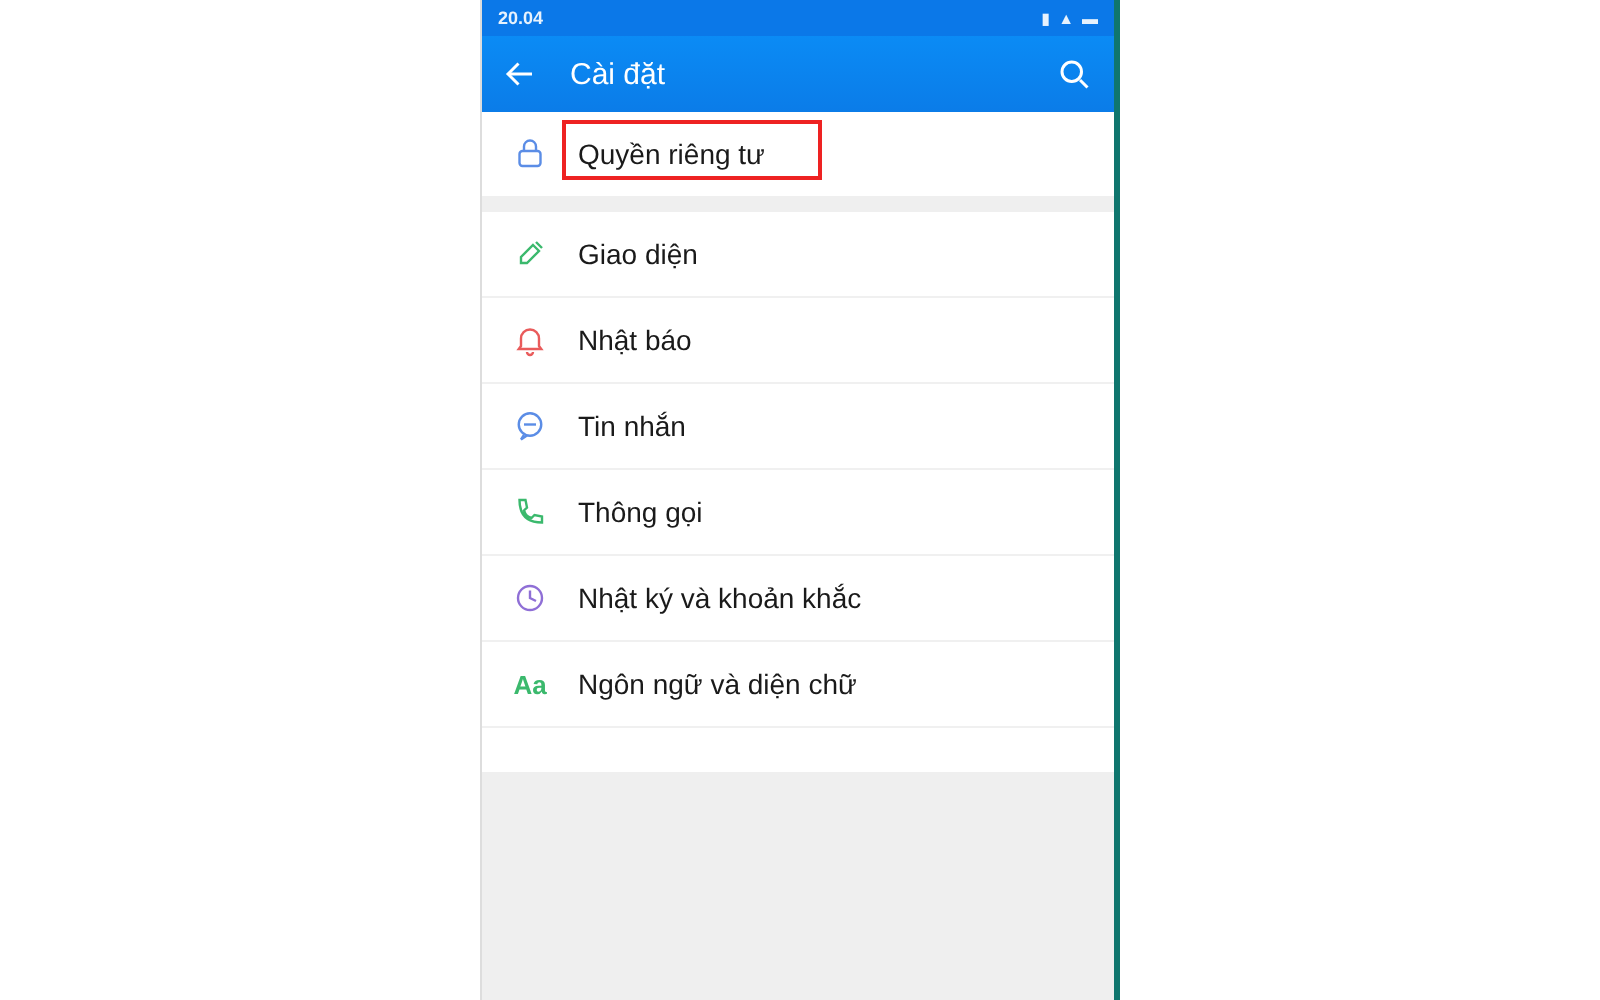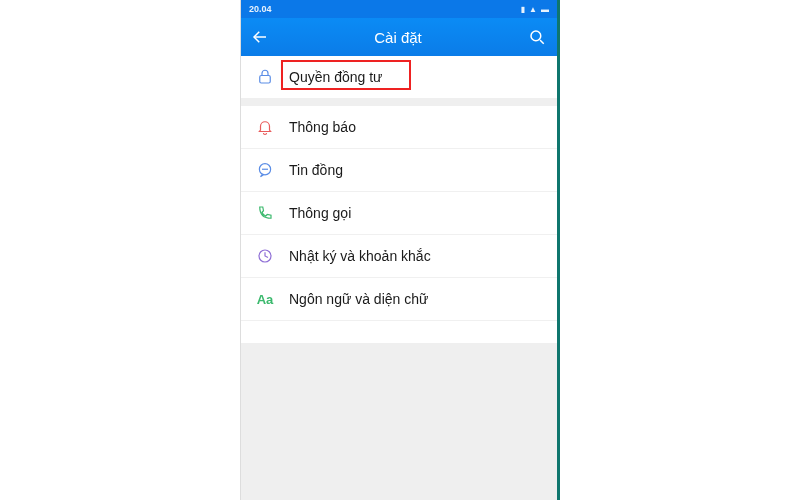--- a/index.html
+++ b/index.html
@@ -37,21 +37,20 @@
     .status-right { display: flex; gap: 4px; align-items: center; }
     .status-right span { font-size: 8px; }
     .app-header {
       height: 38px;
       background: linear-gradient(to bottom, #0b8bf5, #0b7ce8);
       display: flex;
       align-items: center;
       padding: 0 10px;
       color: #fff;
       gap: 16px;
-      text-align: center;
     }
     .back-arrow { width: 18px; height: 18px; display:flex; align-items:center; justify-content:center; }
     .header-title { font-size: 15px; flex: 1; font-weight: 400; }
     .search-btn { width: 20px; height: 20px; display:flex; align-items:center; justify-content:center; }
     .content {
       flex: 1;
       overflow-y: auto;
       overflow-x: hidden;
       background: #efefef;
     }
@@ -125,50 +124,59 @@
 
     <div class="section">
 
       <div class="row">
         <div class="row-icon">
           <svg viewBox="0 0 24 24" width="18" height="18" fill="none" stroke="#5b8de6" stroke-width="1.6">
             <rect x="5" y="10" width="14" height="10" rx="2"></rect>
             <path d="M8 10 V7 a4 4 0 0 1 8 0 v3"></path>
           </svg>
         </div>
-        <div class="row-label">Quyền đồng tư</div>
+        <div class="row-label">Quyền riêng tư</div>
         <div class="highlight-box"></div>
       </div>
 
 
 
     </div>
 
     <div class="section">
 
+      <div class="row">
+        <div class="row-icon">
+          <svg viewBox="0 0 24 24" width="18" height="18" fill="none" stroke="#3bb96d" stroke-width="1.6">
+            <path d="M14 6 L18 10 L10 18 L6 18 L6 14 Z"></path>
+            <line x1="16" y1="4" x2="20" y2="8"></line>
+          </svg>
+        </div>
+        <div class="row-label">Giao diện</div>
+      </div>
 
       <div class="row">
         <div class="row-icon">
           <svg viewBox="0 0 24 24" width="18" height="18" fill="none" stroke="#e95b5b" stroke-width="1.6">
             <path d="M6 16 V11 a6 6 0 0 1 12 0 v5 l1.5 2 h-15 Z"></path>
             <path d="M10 20 a2 2 0 0 0 4 0"></path>
           </svg>
         </div>
-        <div class="row-label">Thông báo</div>
+        <div class="row-label">Nhật báo</div>
       </div>
 
       <div class="row">
         <div class="row-icon">
           <svg viewBox="0 0 24 24" width="18" height="18" fill="none" stroke="#5b8de6" stroke-width="1.6">
             <circle cx="12" cy="11" r="7.5"></circle>
             <path d="M8 18 L6 21 L10 18.3"></path>
             <line x1="8" y1="11" x2="16" y2="11"></line>
           </svg>
         </div>
-        <div class="row-label">Tin đồng</div>
+        <div class="row-label">Tin nhắn</div>
       </div>
 
       <div class="row">
         <div class="row-icon">
           <svg viewBox="0 0 24 24" width="18" height="18" fill="none" stroke="#3bb96d" stroke-width="1.6">
             <path d="M5 4 C5 14 10 19 20 19 L20 15 L15 14 L13 16 C10 15 9 14 8 11 L10 9 L9 4 Z"></path>
           </svg>
         </div>
         <div class="row-label">Thông gọi</div>
       </div>

